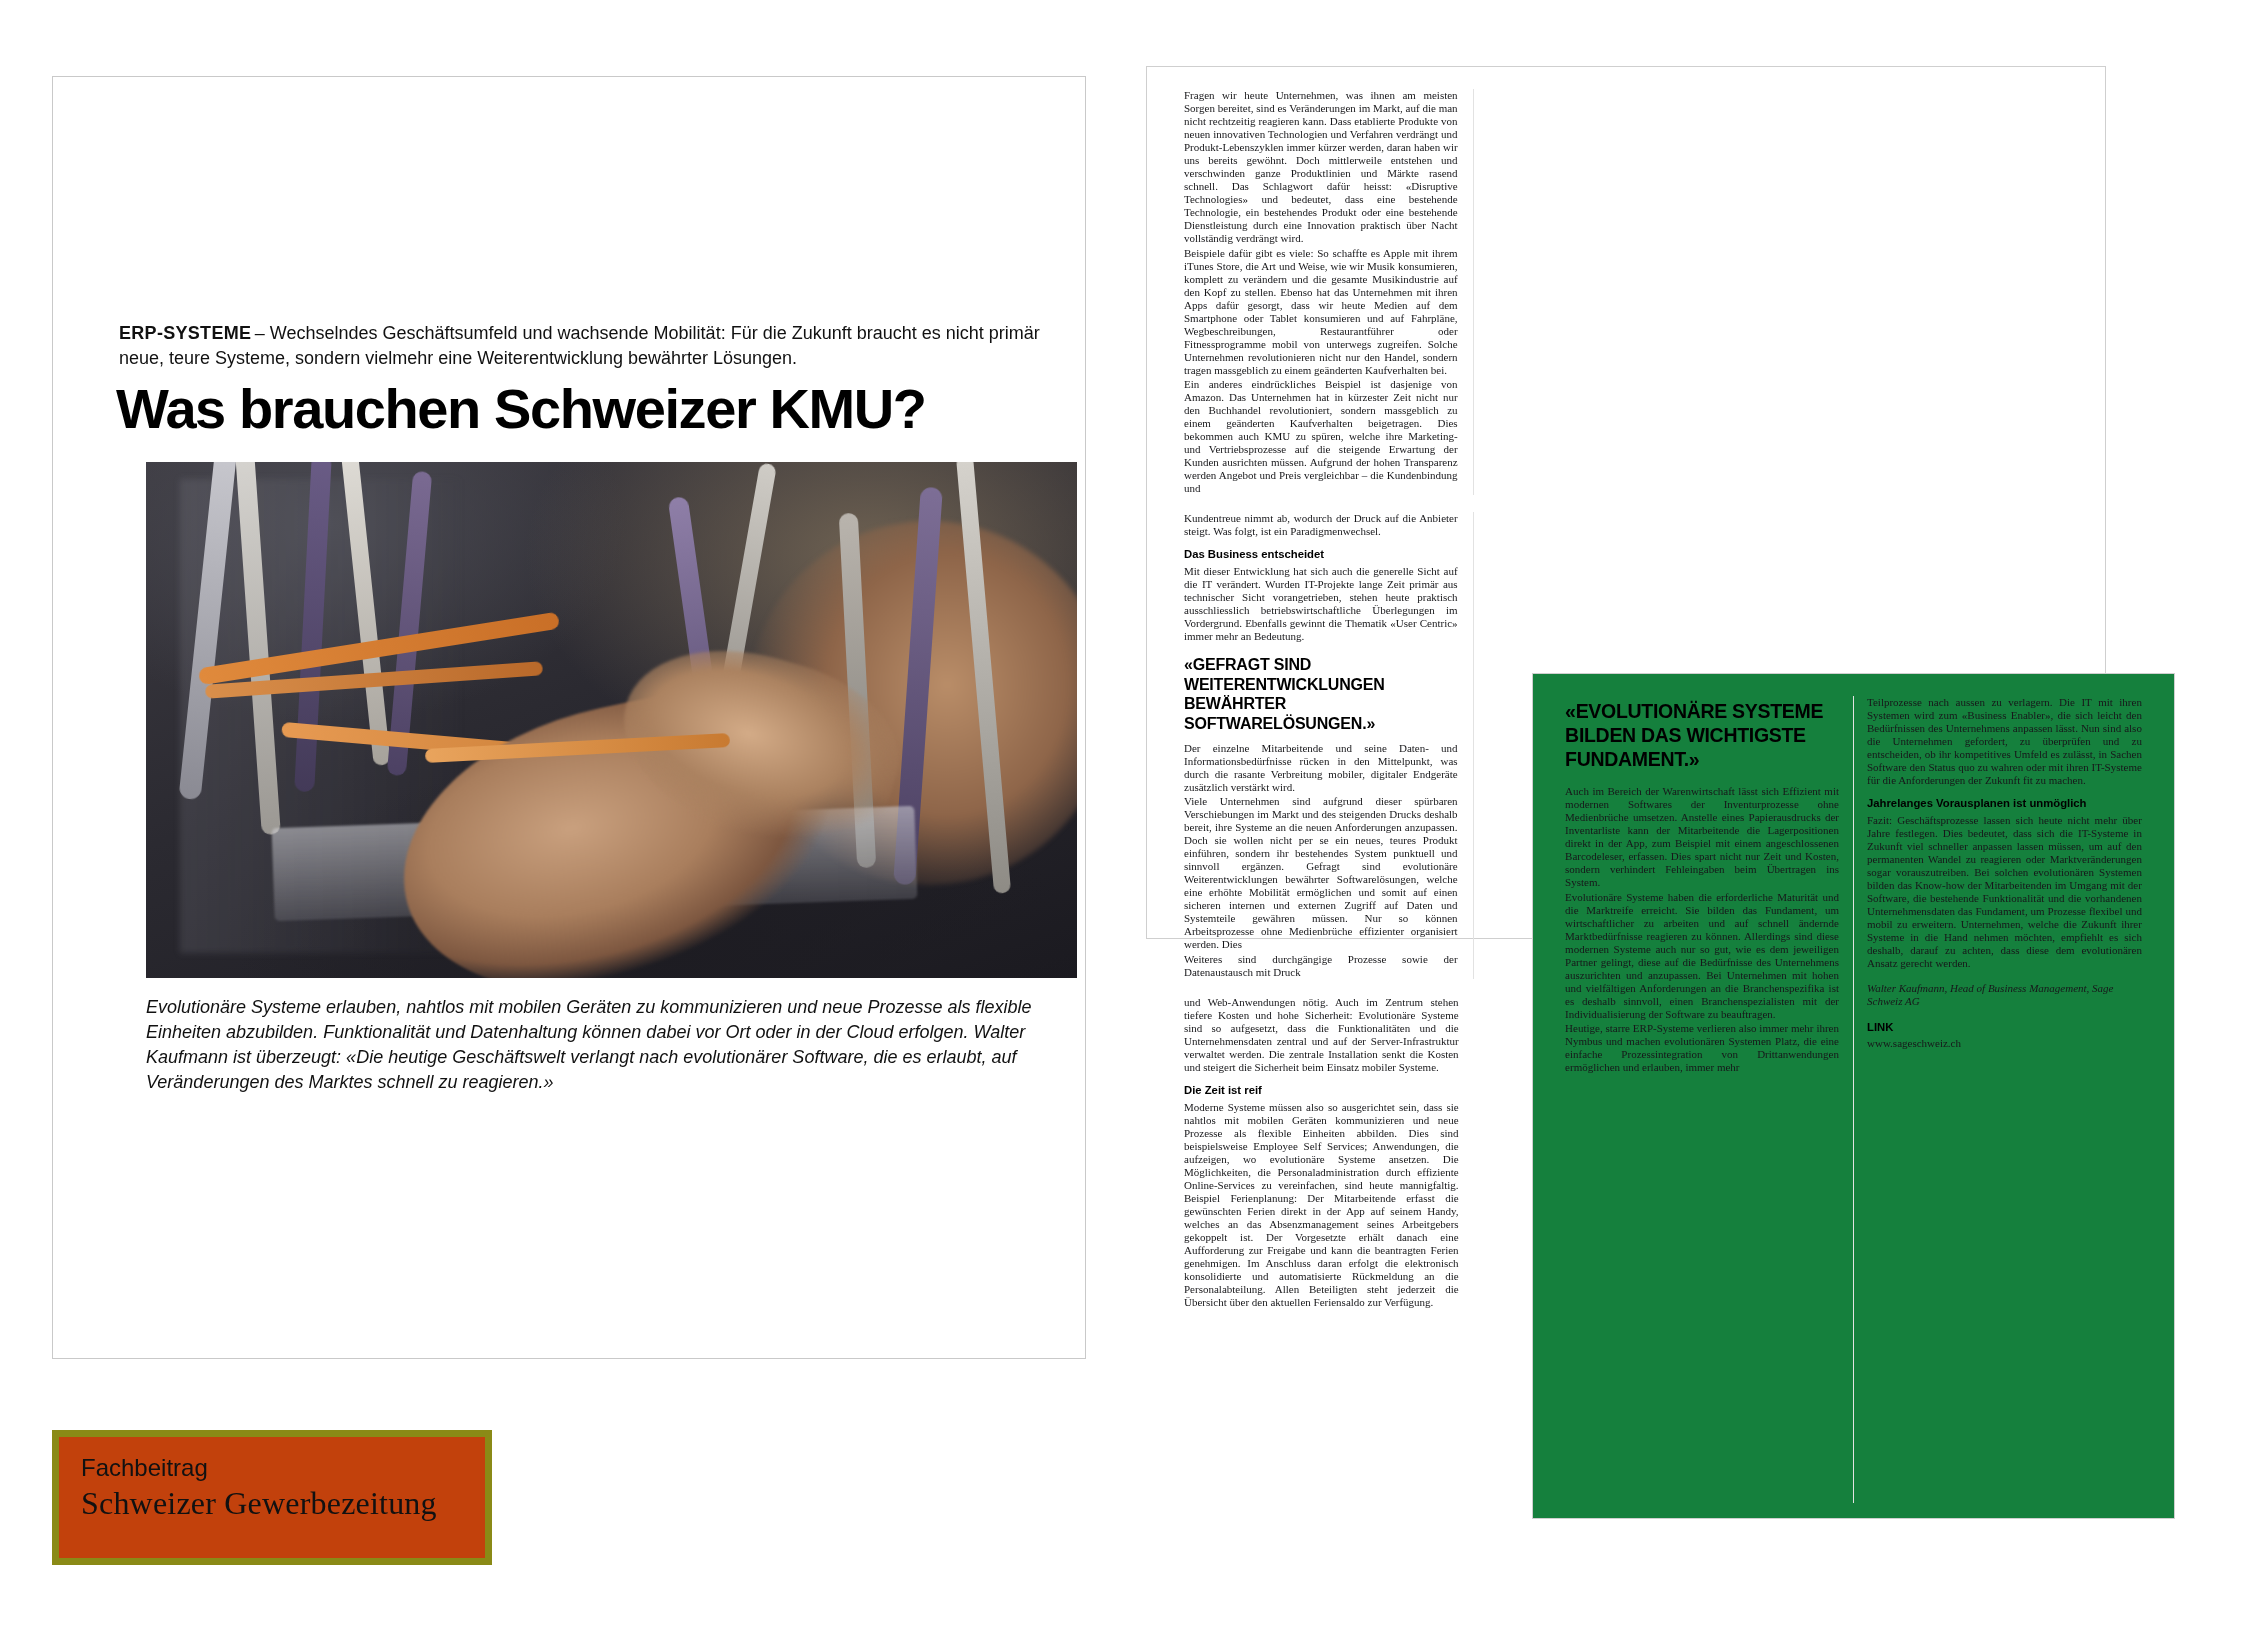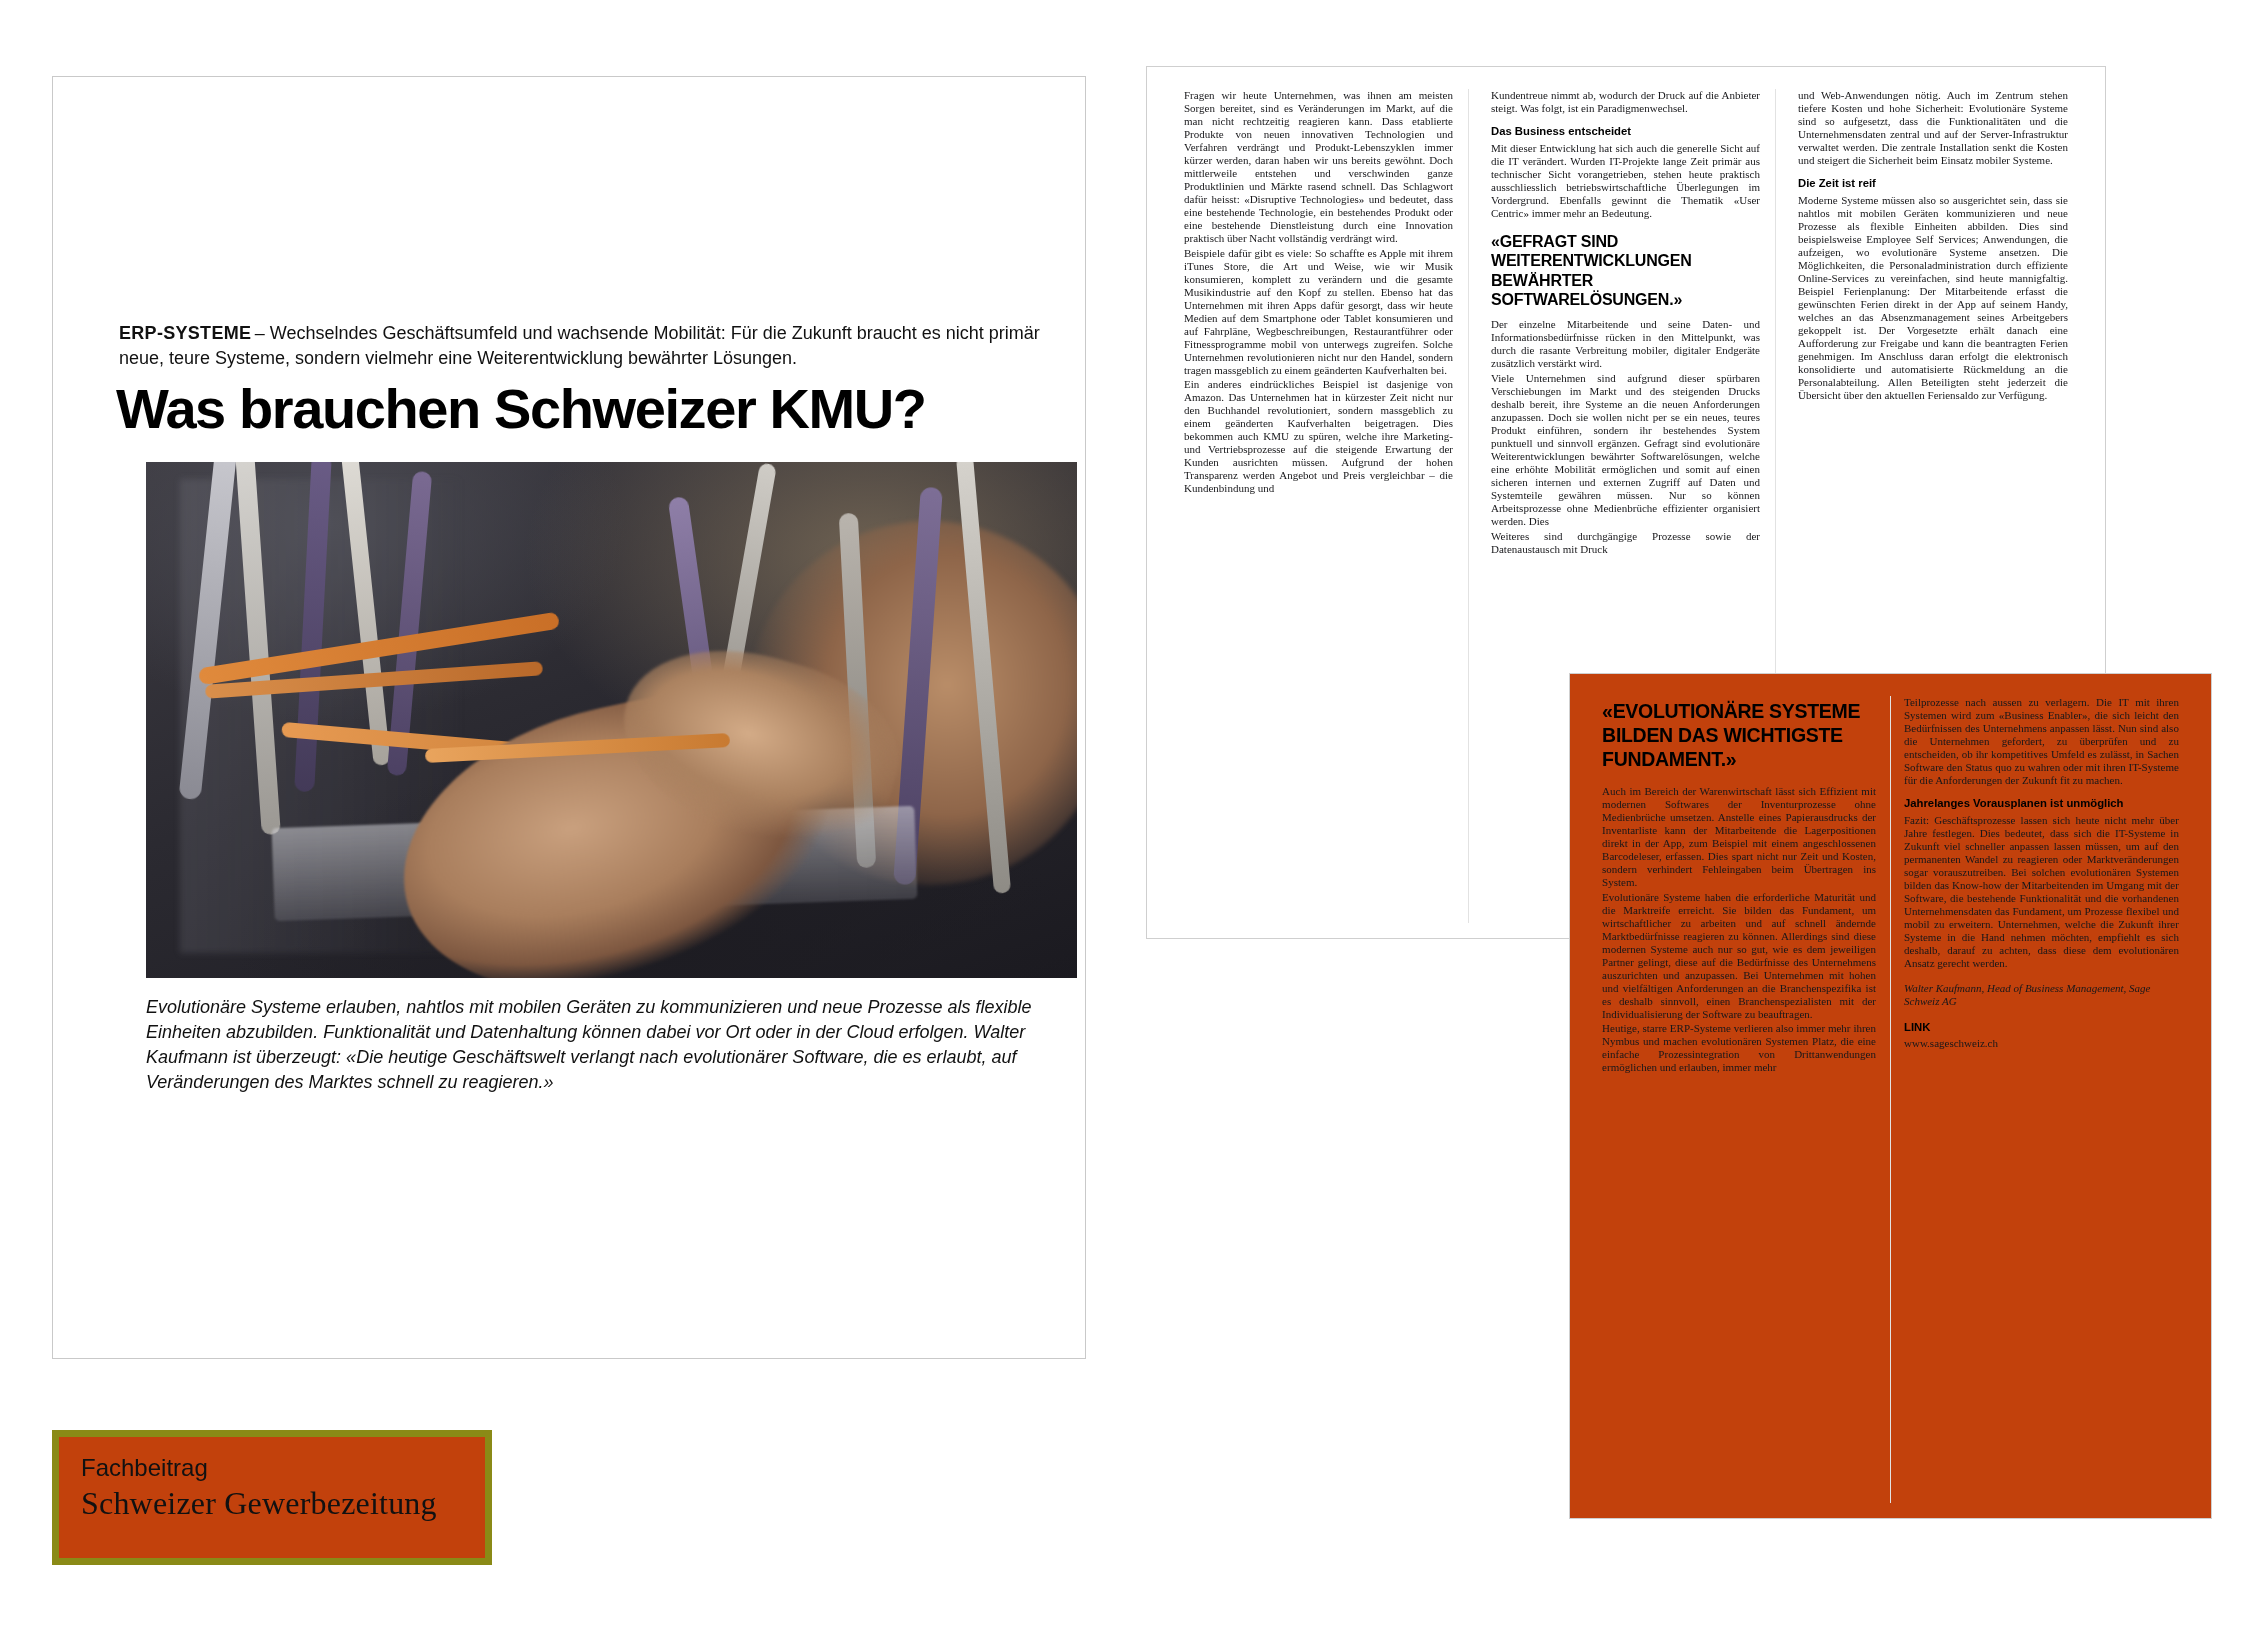--- a/index.html
+++ b/index.html
@@ -173,39 +173,40 @@
     top: 66px;
     width: 960px;
     height: 873px;
     background: #ffffff;
     border: 0.8px solid #cfcfcf;
     box-sizing: border-box;
     padding: 22px 22px 15px 22px;
   }
   #panel-top .cols {
     display: flex;
-    gap: 7px;
+    gap: 17px;
     height: 100%;
+    flex-direction: column;
   }
   #panel-top .col {
     width: 33.33%;
     padding: 0 15px;
     box-sizing: border-box;
     border-right: 0.8px solid #e2e2e2;
   }
   #panel-top .col:last-child { border-right: none; }
 
   
   #panel-bottom {
     position: absolute;
-    left: 1569px;
+    left: 1532px;
     top: 673px;
     width: 643px;
     height: 846px;
-    background: #c2410c;
+    background: #15803d;
     border: 0.8px solid #cfcfcf;
     box-sizing: border-box;
     padding: 22px 18.6px 15px 18.6px;
   }
   #panel-bottom .cols {
     display: flex;
     height: 100%;
   }
   #panel-bottom .col {
     width: 50%;

